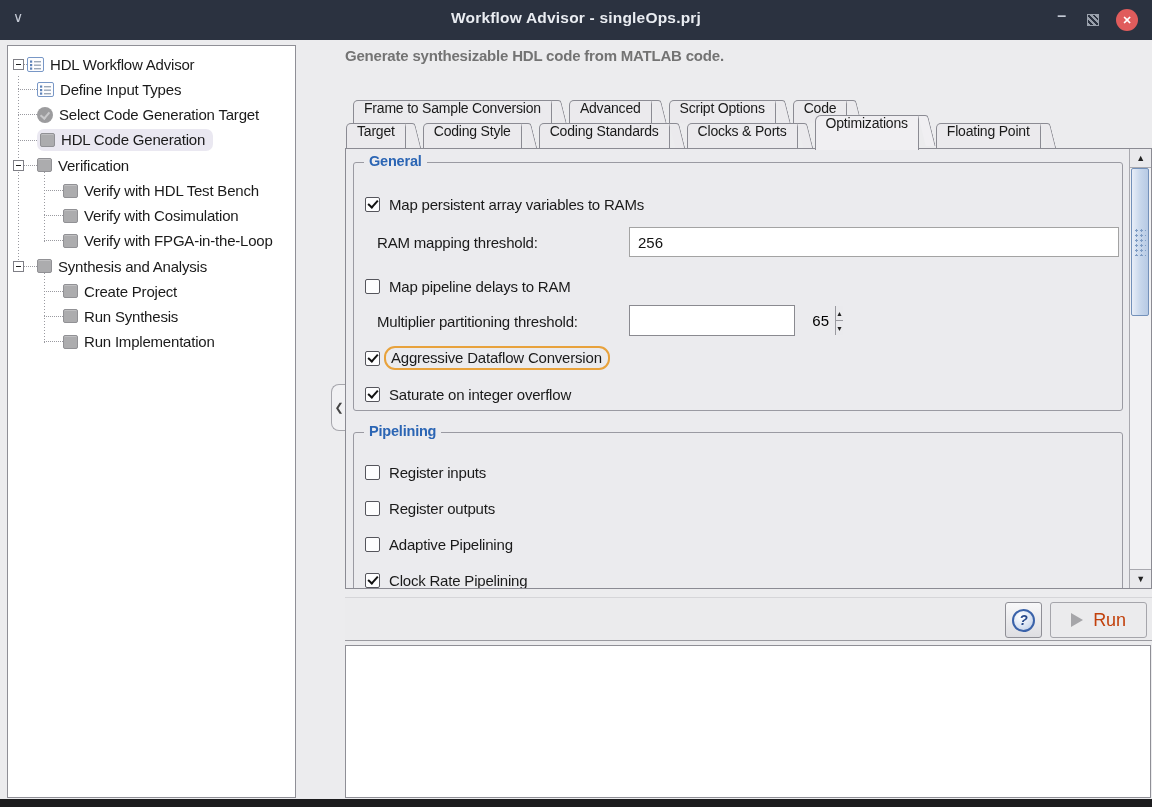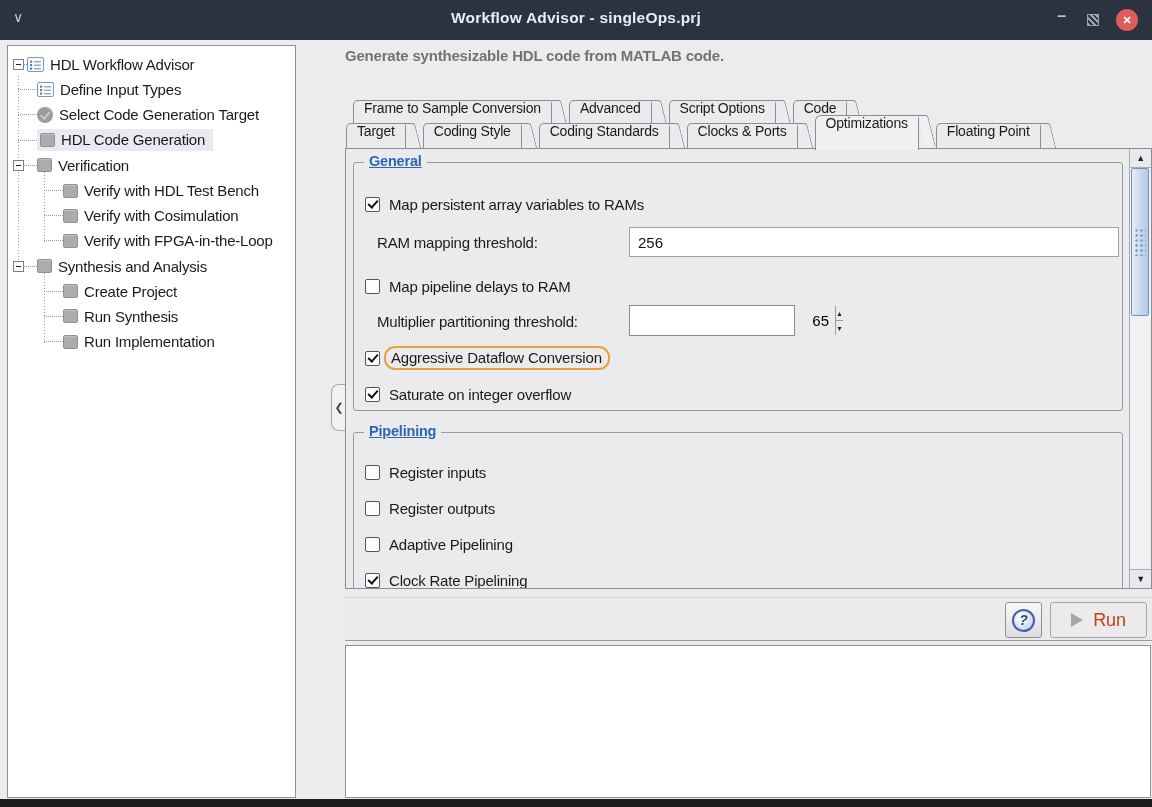--- a/index.html
+++ b/index.html
@@ -32,21 +32,21 @@
   .expander { width:11px; height:11px; background:#fff; border:1px solid #7f7f86;
     display:flex; align-items:center; justify-content:center; flex:none; }
   .expander::after { content:""; width:5px; border-top:1px solid #222; }
   .ticon { flex:none; display:flex; }
   .icon-circle { width:16px; height:16px; border-radius:50%; background:#9c9c9e; position:relative; }
   .icon-circle::after { content:""; position:absolute; left:5px; top:3px; width:4px; height:7px;
     border-right:2px solid #c9c9cb; border-bottom:2px solid #c9c9cb; transform:rotate(40deg); }
   .icon-square { width:15px; height:14px; background:#acacae; border:1px solid #919195; border-radius:2px;
     box-shadow:inset 0 1px 0 #bfbfc1; }
   .tlabel { margin-left:6px; white-space:nowrap; }
-  .selwrap { display:flex; align-items:center; background:#eae8f1; padding:2px 8px 3px 3px; }
+  .selwrap { display:flex; align-items:center; background:#eae8f1; padding:2px 8px 3px 3px;border-radius:7px; }
   .vline { position:absolute; width:1px; background-image:repeating-linear-gradient(to bottom,#9a9aa0 0 1px,transparent 1px 3px); }
   #vline1 { left:10px; top:30px;  height:191px; }
   #vline2 { left:36px; top:126px; height:70px; }
   #vline3 { left:36px; top:227px; height:70px; }
 
   .ml5  { margin-left:5px; }
   .ml10 { margin-left:10px; }
   .ml36 { margin-left:36px; }
   .w19 { width:19px; } .w13 { width:13px; }
 
@@ -74,21 +74,21 @@
   .tab.selected .bg { bottom:-2px; border-radius:6px 0 0 0; }
   .tab.selected .slant { bottom:2px; }
 
   .scrollpanel { position:absolute; left:345px; top:148px; width:807px; height:441px;
     background:#ebebee; border:1px solid #8b8b93; overflow:hidden; z-index:5; }
 
   .group { position:absolute; left:7px; width:770px; border:1px solid #9a9aa2; border-radius:3px; }
   #group-general { top:13px; height:249px; }
   #group-pipelining { top:283px; height:250px; }
   .group-title { position:absolute; left:10px; top:-10px; background:#ebebee; padding:0 5px;
-    font-weight:bold; font-size:14.5px; color:#2b65b4;text-decoration:underline; }
+    font-weight:bold; font-size:14.5px; color:#2b65b4; }
 
   .cbrow { position:absolute; left:11px; display:flex; align-items:center; gap:9px; height:22px; font-size:15px; }
   .cbox { width:15px; height:15px; background:#fdfdfe; border:1.5px solid #55555c; border-radius:2px;
     position:relative; flex:none; }
   .cbox.checked::after { content:""; position:absolute; left:4px; top:0px; width:4px; height:8px;
     border-right:2px solid #111; border-bottom:2px solid #111; transform:rotate(42deg); }
   .cblabel { white-space:nowrap; }
   .focusring { border:2px solid #e8a23c; border-radius:11px; padding:1px 6px 2px 5px; margin-left:-5px; }
 
   .fieldrow-label { position:absolute; left:11px; font-size:15px; white-space:nowrap;margin-left:12px; }

